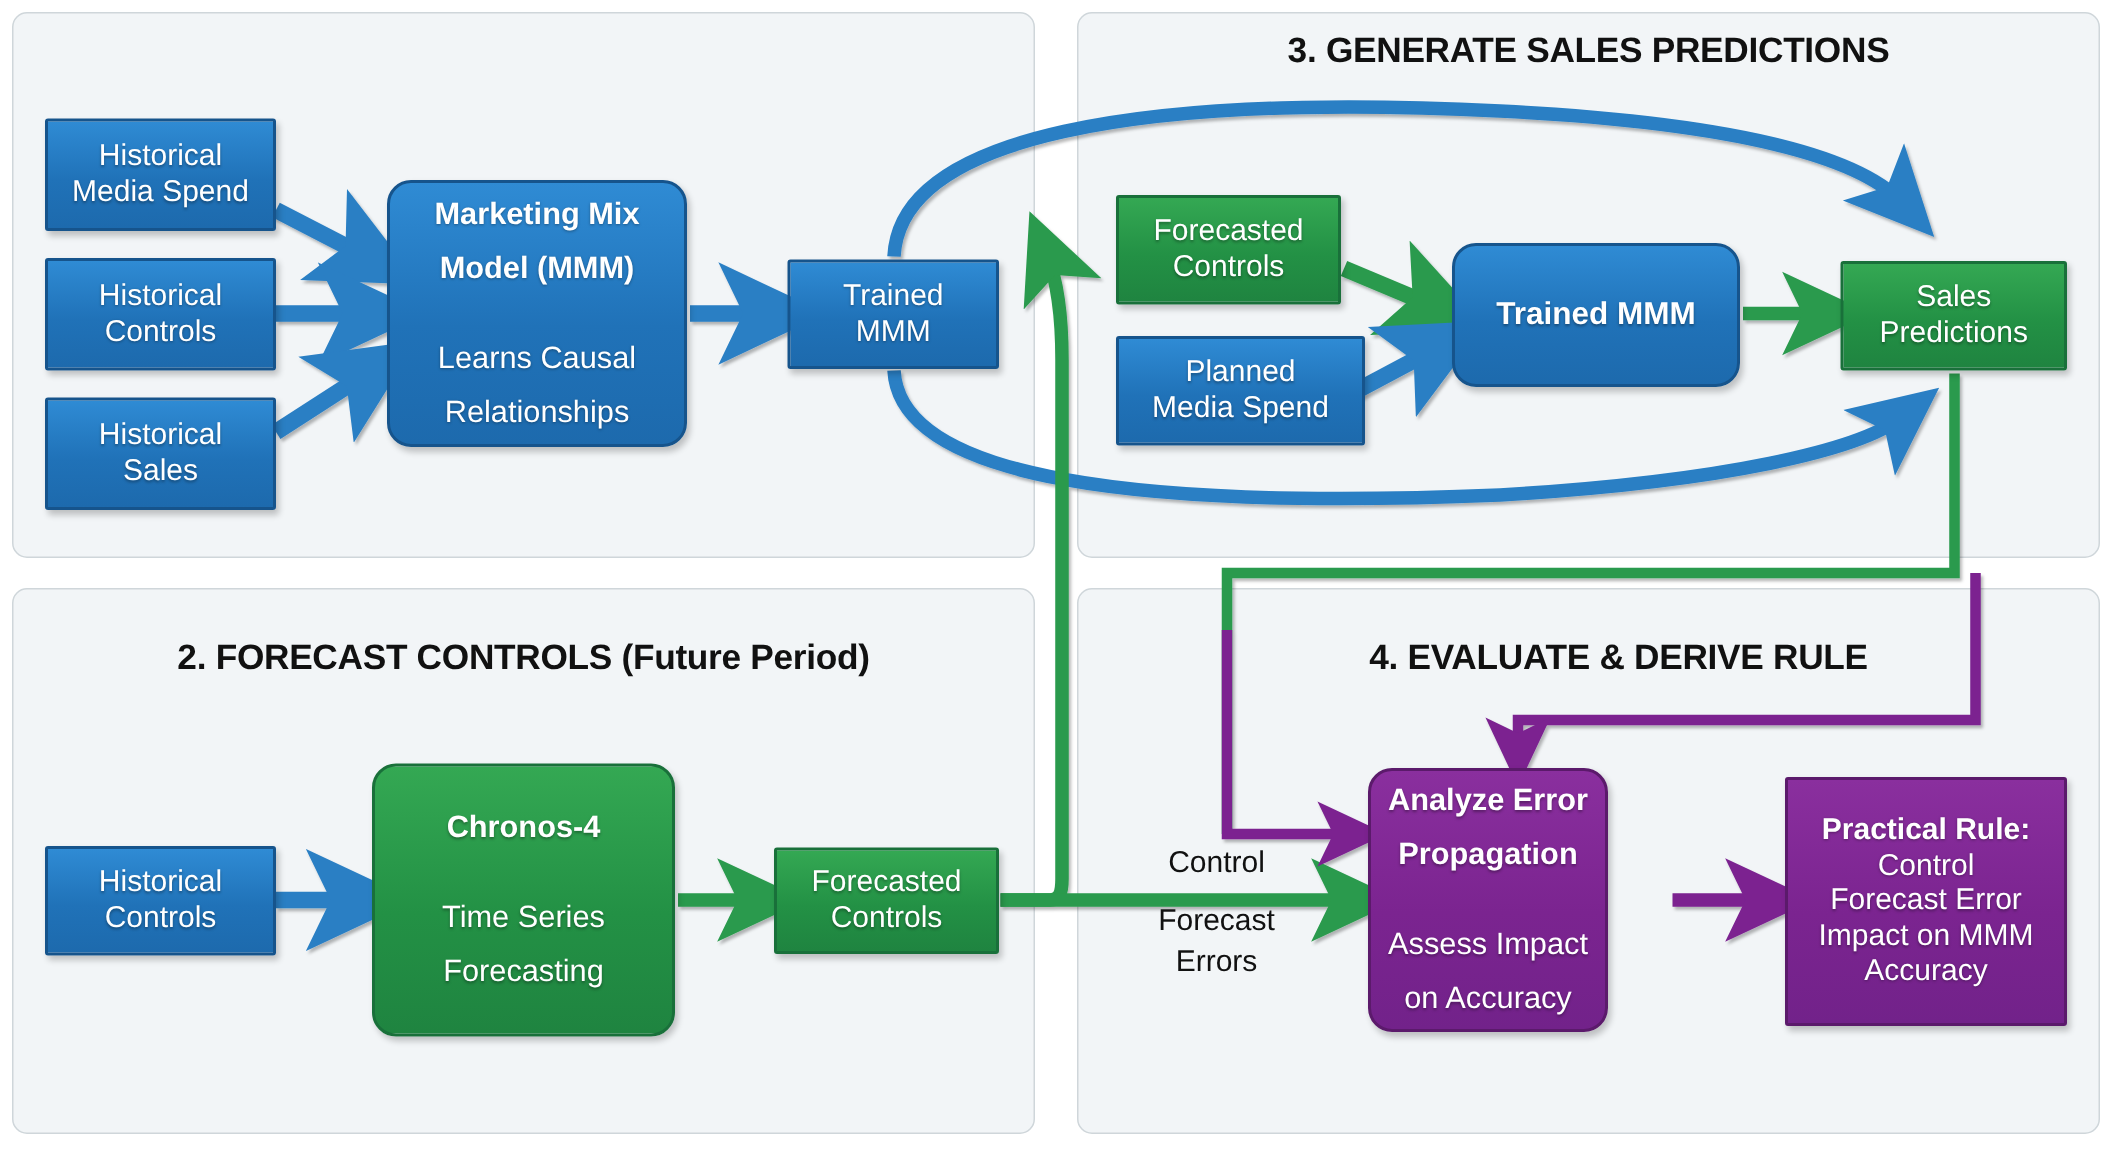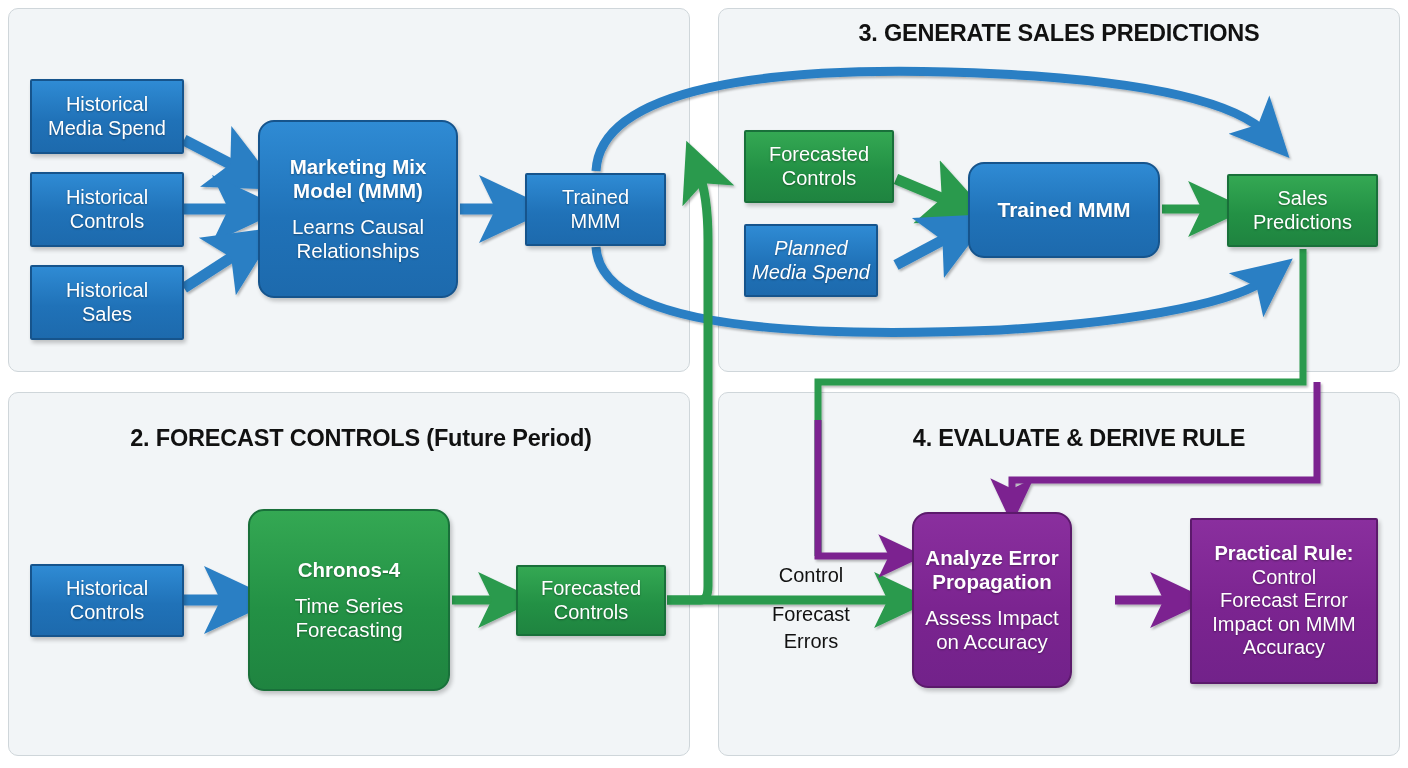--- a/index.html
+++ b/index.html
@@ -55,21 +55,21 @@
     text-align: right;
   }
   .green {
     background: linear-gradient(180deg, #34a853 0%, #239145 55%, #1f8440 100%);
     border: 2px solid #19703a;
   }
   .purple {
     background: linear-gradient(180deg, #8a2f9e 0%, #7b2490 55%, #72228a 100%);
     border: 2px solid #5b1a6b;
   }
-  .rounded { border-radius: 16px; }
+  .rounded { border-radius: 16px; gap: 12px; }
   .sq { border-radius: 2px; }
 
   .edge-label {
     position: absolute;
     text-align: center;
     color: #111111;
     font-size: 20px;
     line-height: 1.35;
     white-space: nowrap;
   }
@@ -136,21 +136,21 @@
       <path d="M1303,249 L1303,382 L818,382 L818,556" stroke="#2a9a4d" stroke-width="7" fill="none"></path>
 
       <path d="M818,420 L818,556 L900,556" stroke="#7b2490" stroke-width="7" fill="none" marker-end="url(#arrowPurple)"></path>
 
       <path d="M1317,382 L1317,480 L1012,480 L1012,500" stroke="#7b2490" stroke-width="7" fill="none" marker-end="url(#arrowPurple)"></path>
 
       <path d="M1115,600 L1178,600" stroke="#7b2490" stroke-width="9" fill="none" marker-end="url(#arrowPurple)"></path>
     </g>
   </svg>
 
-  <div class="panel-title" style="left:8px; top:425px; width:682px;margin-left:12px;">2. FORECAST CONTROLS (Future Period)</div>
+  <div class="panel-title" style="left:8px; top:425px; width:682px;">2. FORECAST CONTROLS (Future Period)</div>
   <div class="panel-title" style="left:718px; top:20px; width:682px;">3. GENERATE SALES PREDICTIONS</div>
   <div class="panel-title" style="left:718px; top:425px; width:682px;margin-left:20px;">4. EVALUATE &amp; DERIVE RULE</div>
 
   <div class="node blue sq" style="left:30px; top:79px; width:154px; height:75px; font-size:20px;">
     <span class="t2">Historical</span>
     <span class="t2">Media Spend</span>
   </div>
 
   <div class="node blue sq" style="left:30px; top:172px; width:154px; height:75px; font-size:20px;">
     <span class="t2">Historical</span>
@@ -173,21 +173,21 @@
   <div class="node blue sq" style="left:525px; top:173px; width:141px; height:73px; font-size:20px;">
     <span class="t2">Trained</span>
     <span class="t2">MMM</span>
   </div>
 
   <div class="node green sq" style="left:744px; top:130px; width:150px; height:73px; font-size:20px;">
     <span class="t2">Forecasted</span>
     <span class="t2">Controls</span>
   </div>
 
-  <div class="node blue sq" style="left:744px; top:224px; width:134px; height:73px; font-size:20px;font-style:italic;">
+  <div class="node blue sq" style="left:744px; top:224px; width:166px; height:73px; font-size:20px;">
     <span class="t2">Planned</span>
     <span class="t2">Media Spend</span>
   </div>
 
   <div class="node blue rounded" style="left:968px; top:162px; width:192px; height:96px; font-size:21px;">
     <span class="t1">Trained MMM</span>
   </div>
 
   <div class="node green sq" style="left:1227px; top:174px; width:151px; height:73px; font-size:20px;">
     <span class="t2">Sales</span>

